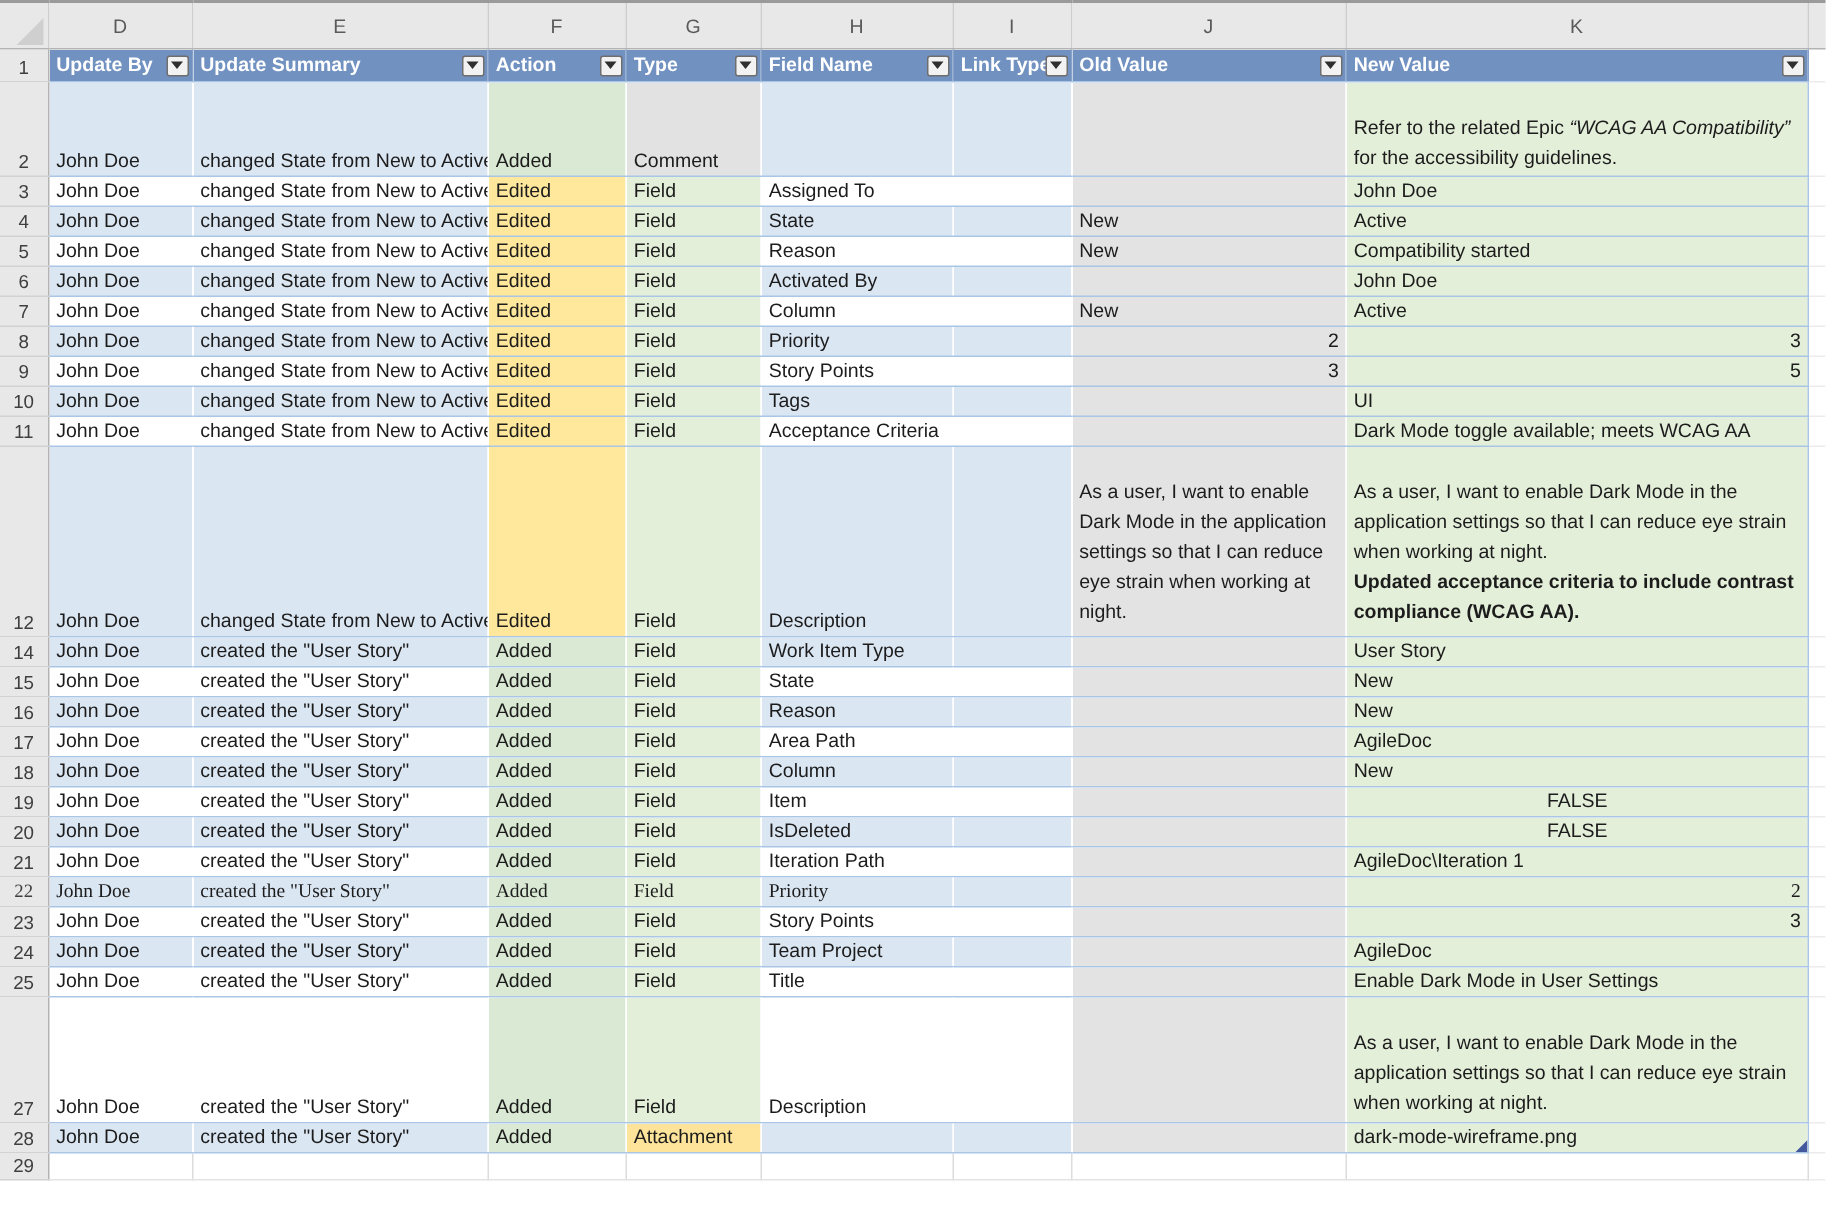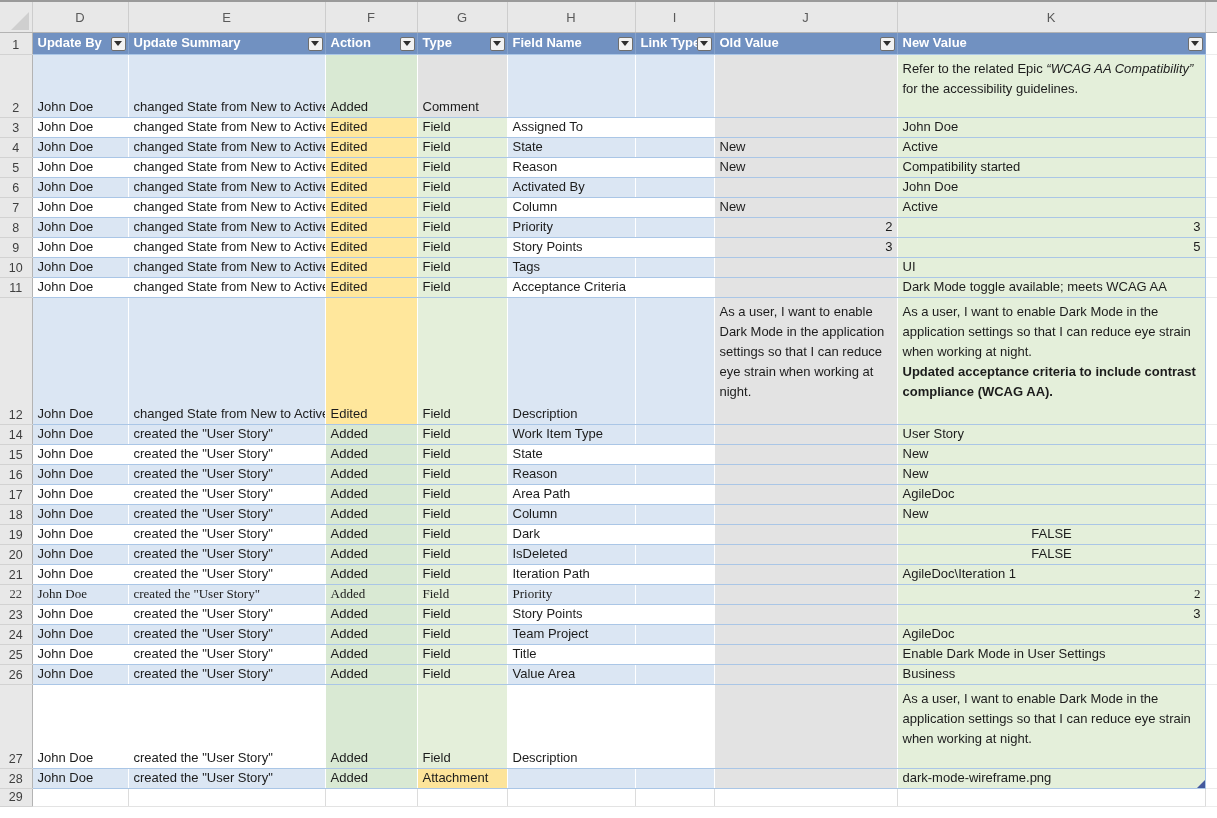--- a/index.html
+++ b/index.html
@@ -26,21 +26,21 @@
   .fbtn{position:absolute;right:2px;top:50%;transform:translateY(-50%);width:15px;height:14px;
     background:#f2f2f2;border:1px solid #6e6e6e;border-radius:2px;display:flex;
     align-items:center;justify-content:center;box-sizing:border-box;}
   .ftri{width:0;height:0;border-left:4px solid transparent;border-right:4px solid transparent;
     border-top:5px solid #2f2f2f;}
 
   
   td.c{font-size:13px;color:#1c1c1c;padding:0 4px 2px 5px;vertical-align:bottom;
     white-space:nowrap;border-right:1px solid #ffffff;border-bottom:1px solid #aac6e6;
     background:#ffffff;line-height:17px;}
-  td.c.wrap{white-space:normal;vertical-align:top;padding-top:4px;line-height:20px;}
+  td.c.wrap{white-space:normal;vertical-align:top;padding-top:20px;line-height:20px;}
   .band{background:#dbe6f3 !important;}
   .old-cell{background:#e3e3e3 !important;}
   .new-cell{background:#e4efda !important;}
   .act-added{background:#d9e9d3 !important;color:#2e7b2e;}
   .act-edited{background:#ffe79c !important;color:#b0770f;}
   .type-comment{background:#e2e2e2 !important;margin-left:34px;}
   .type-field{background:#e4efda !important;}
   .type-link{background:#dbe6f3 !important;}
   .type-attach{background:#fde49a !important;}
   td.kcol{border-right:1px solid #aac6e6;}
@@ -306,21 +306,21 @@
         <td class="c old-cell"></td>
         <td class="c new-cell kcol">New</td>
         <td class="tailc"></td>
       </tr>
       <tr style="height: 20px;">
         <td class="gut">19</td>
         <td class="c">John Doe</td>
         <td class="c">created the "User Story"</td>
         <td class="c act-added">Added</td>
         <td class="c type-field">Field</td>
-        <td class="c">Dark</td>
+        <td class="c">Item</td>
         <td class="c"></td>
         <td class="c old-cell"></td>
         <td class="c new-cell kcol" style="text-align: center;">FALSE</td>
         <td class="tailc"></td>
       </tr>
       <tr style="height: 20px;">
         <td class="gut">20</td>
         <td class="c band">John Doe</td>
         <td class="c band">created the "User Story"</td>
         <td class="c act-added">Added</td>
@@ -384,32 +384,20 @@
         <td class="c">John Doe</td>
         <td class="c">created the "User Story"</td>
         <td class="c act-added">Added</td>
         <td class="c type-field">Field</td>
         <td class="c">Title</td>
         <td class="c"></td>
         <td class="c old-cell"></td>
         <td class="c new-cell kcol">Enable Dark Mode in User Settings</td>
         <td class="tailc"></td>
       </tr>
-      <tr style="height: 20px;">
-        <td class="gut">26</td>
-        <td class="c band">John Doe</td>
-        <td class="c band">created the "User Story"</td>
-        <td class="c act-added">Added</td>
-        <td class="c type-field">Field</td>
-        <td class="c band">Value Area</td>
-        <td class="c band"></td>
-        <td class="c old-cell"></td>
-        <td class="c new-cell kcol">Business</td>
-        <td class="tailc"></td>
-      </tr>
       <tr style="height: 84px;">
         <td class="gut">27</td>
         <td class="c">John Doe</td>
         <td class="c">created the "User Story"</td>
         <td class="c act-added">Added</td>
         <td class="c type-field">Field</td>
         <td class="c">Description</td>
         <td class="c"></td>
         <td class="c old-cell"></td>
         <td class="c new-cell kcol wrap"><span class="normal">As a user, I want to enable Dark Mode in the application settings so that I can reduce eye strain when working at night.</span></td>

